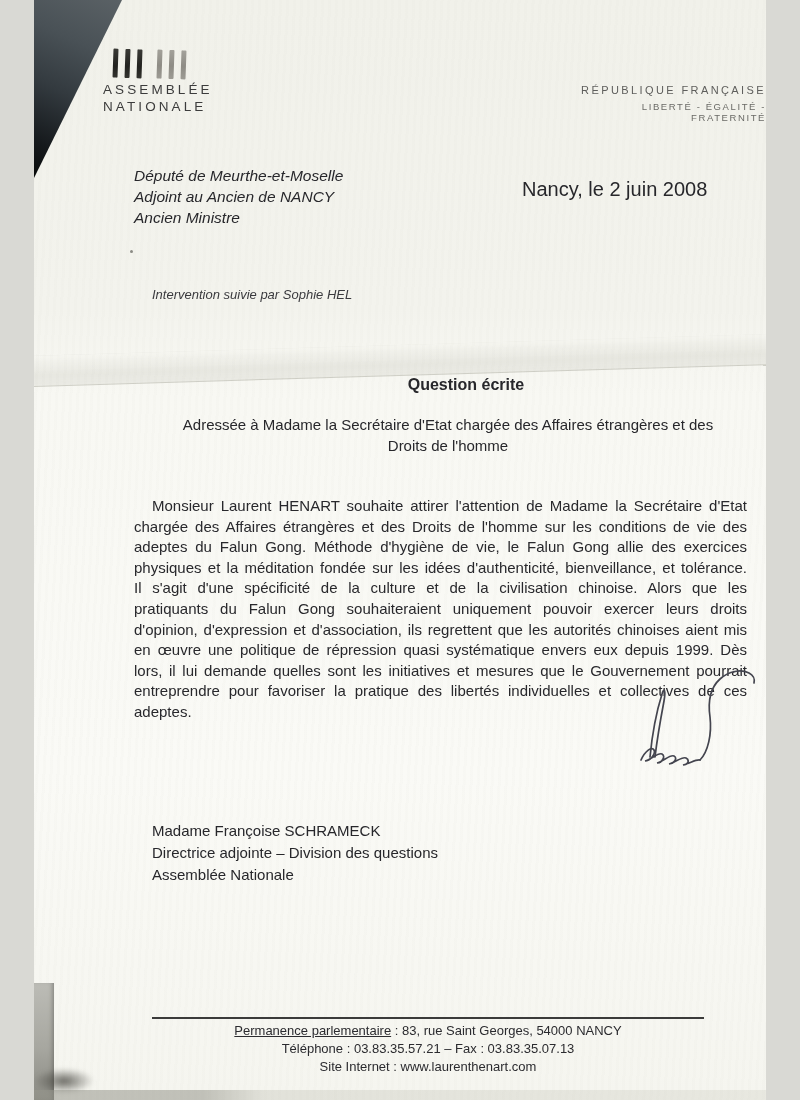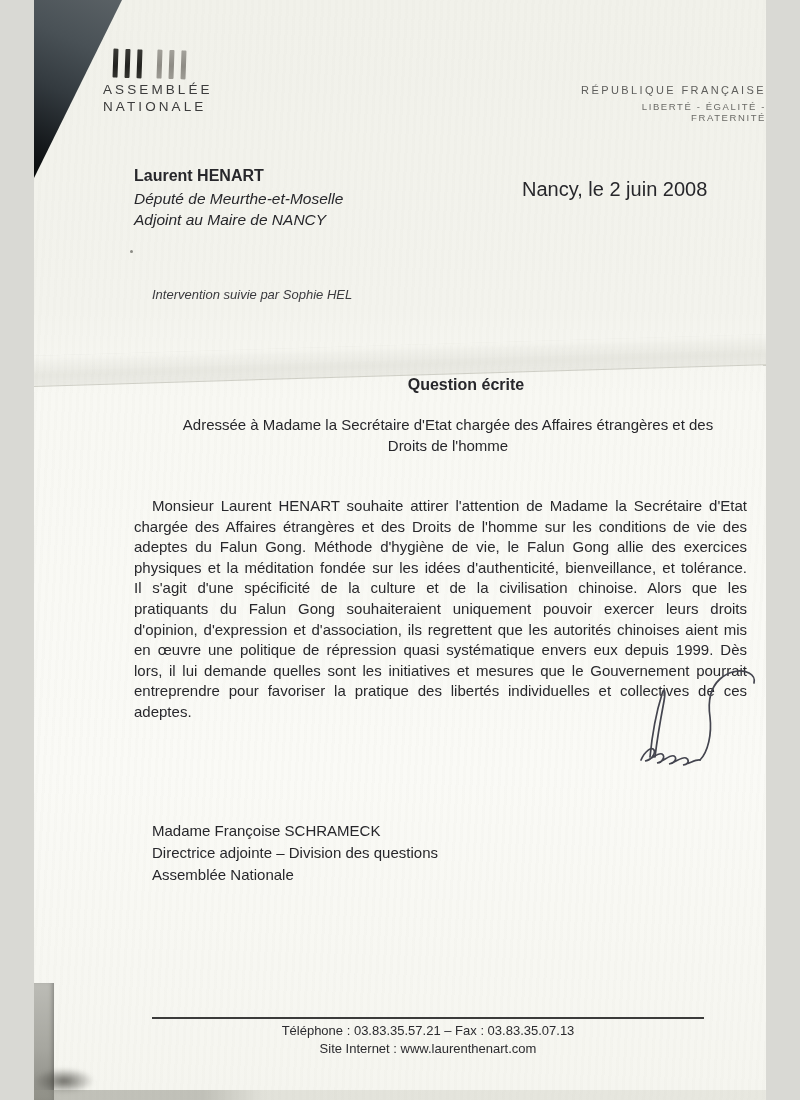--- a/index.html
+++ b/index.html
@@ -106,23 +106,23 @@
   </div>
   <div class="abs org-name">ASSEMBLÉE
 NATIONALE</div>
 
   <div class="abs republic">
     <div class="r1">RÉPUBLIQUE FRANÇAISE</div>
     <div class="r2">LIBERTÉ - ÉGALITÉ - FRATERNITÉ</div>
   </div>
 
   <div class="abs sender">
-    <div class="name">Laurent HENART</div>
     <div>Député de Meurthe-et-Moselle</div>
-    <div>Adjoint au Maire de NANCY</div>
+    <div>Adjoint au Ancien de NANCY</div>
+    <div>Ancien Ministre</div>
   </div>
   <div class="abs dateline">Nancy, le 2 juin 2008</div>
   <div class="abs case-note">Intervention suivie par Sophie HEL</div>
 
   <div class="abs letter-title">Question écrite</div>
   <div class="abs addressee">
     <div>Adressée à Madame la Secrétaire d'Etat chargée des Affaires étrangères et des</div>
     <div>Droits de l'homme</div>
   </div>
 
@@ -137,17 +137,18 @@
   </svg>
 
   <div class="abs recipient">
     <div>Madame Françoise SCHRAMECK</div>
     <div>Directrice adjointe – Division des questions</div>
     <div>Assemblée Nationale</div>
   </div>
 
   <div class="abs footer-rule"></div>
   <div class="abs footer">
+    <div><span class="u">Permanence parlementaire</span><span> : 83, rue Saint Georges, 54000 NANCY</span></div>
     <div>Téléphone : 03.83.35.57.21 – Fax : 03.83.35.07.13</div>
     <div>Site Internet : www.laurenthenart.com</div>
   </div>
 
 </div>
 
 </body></html>

